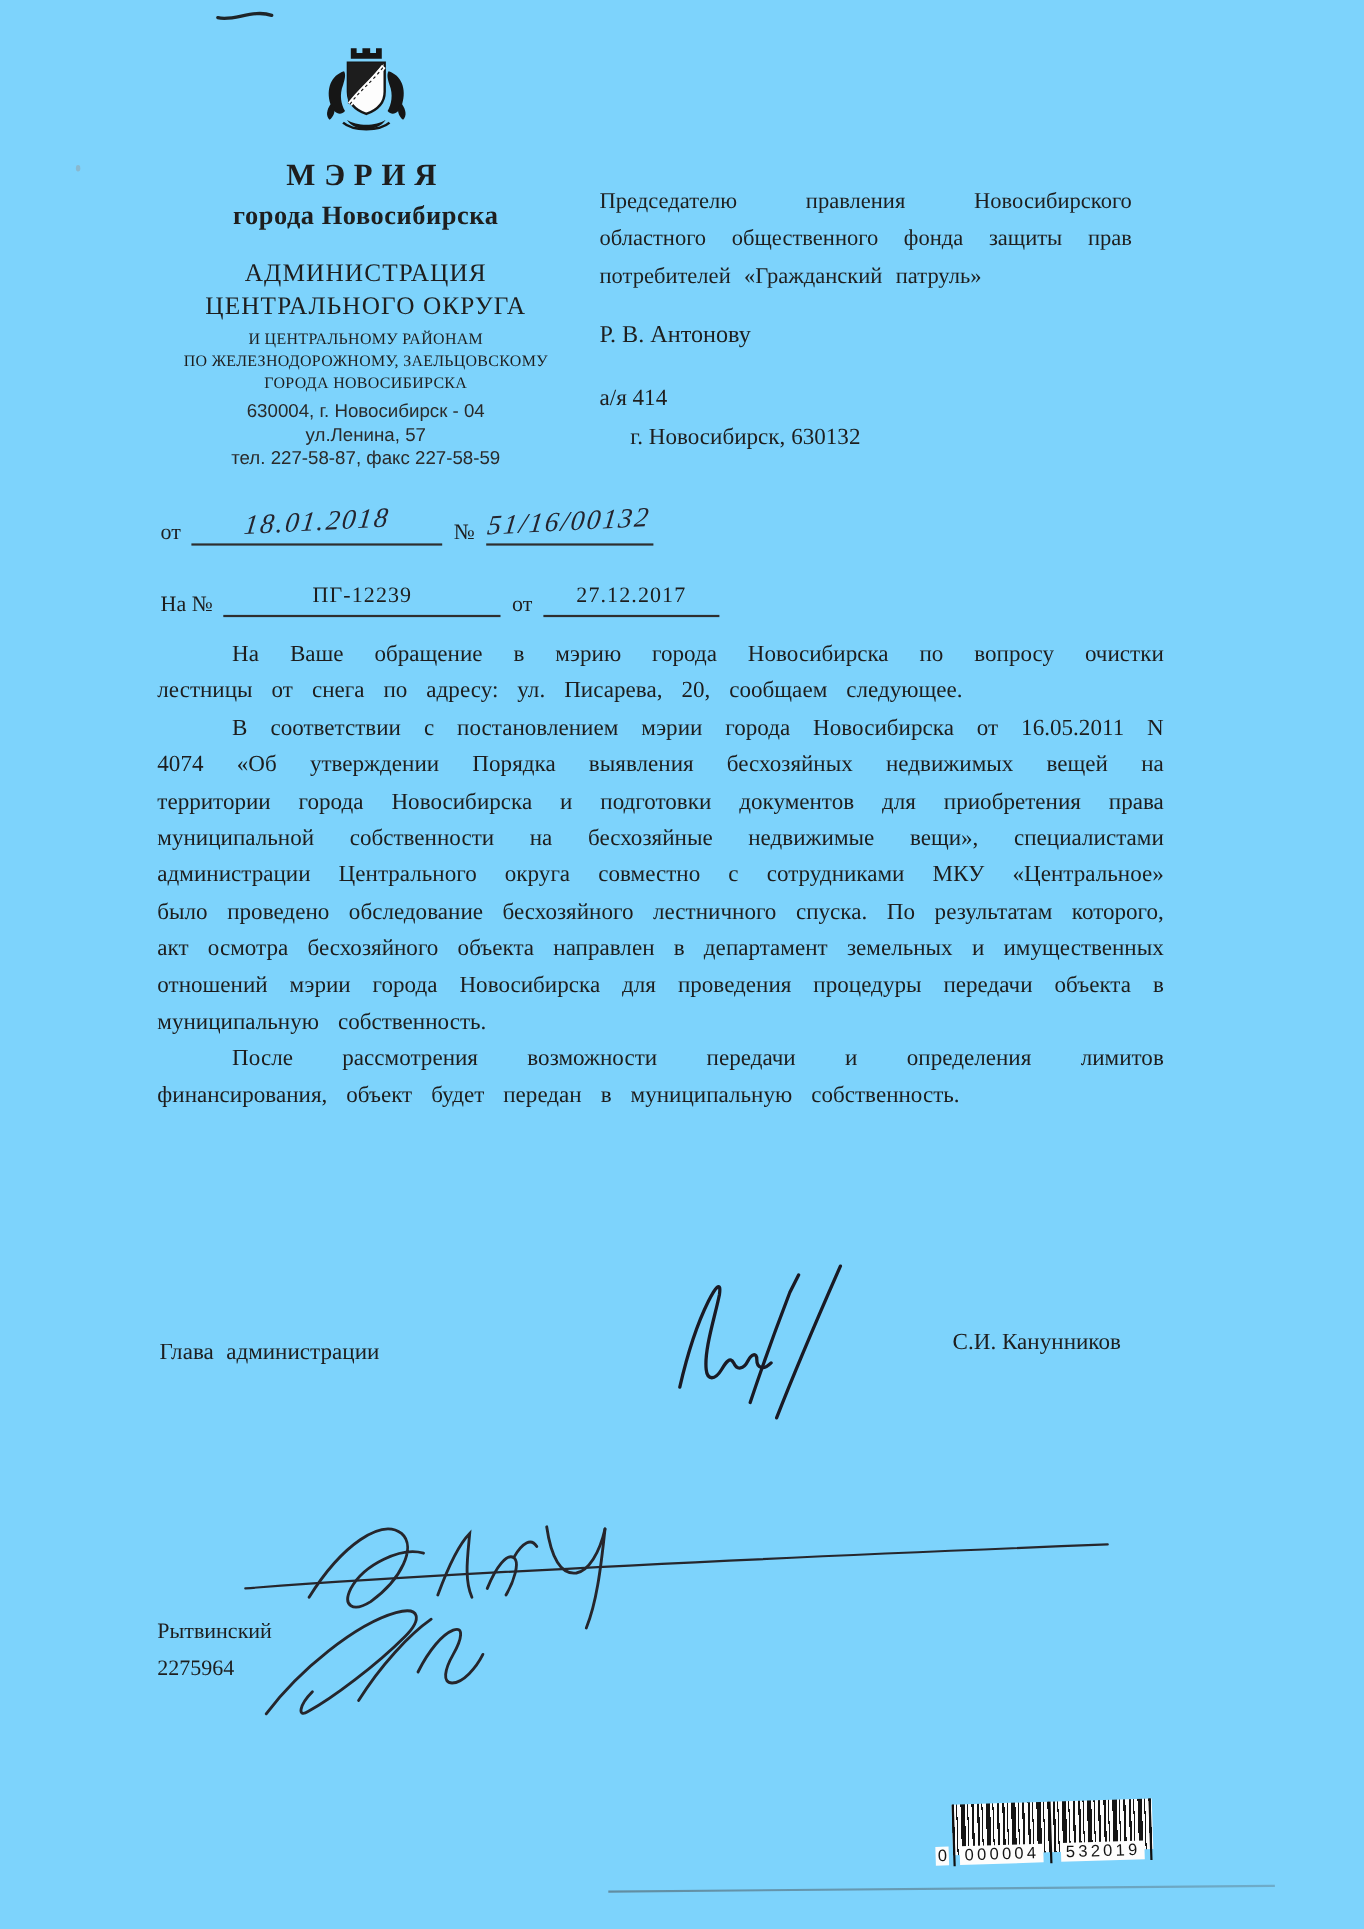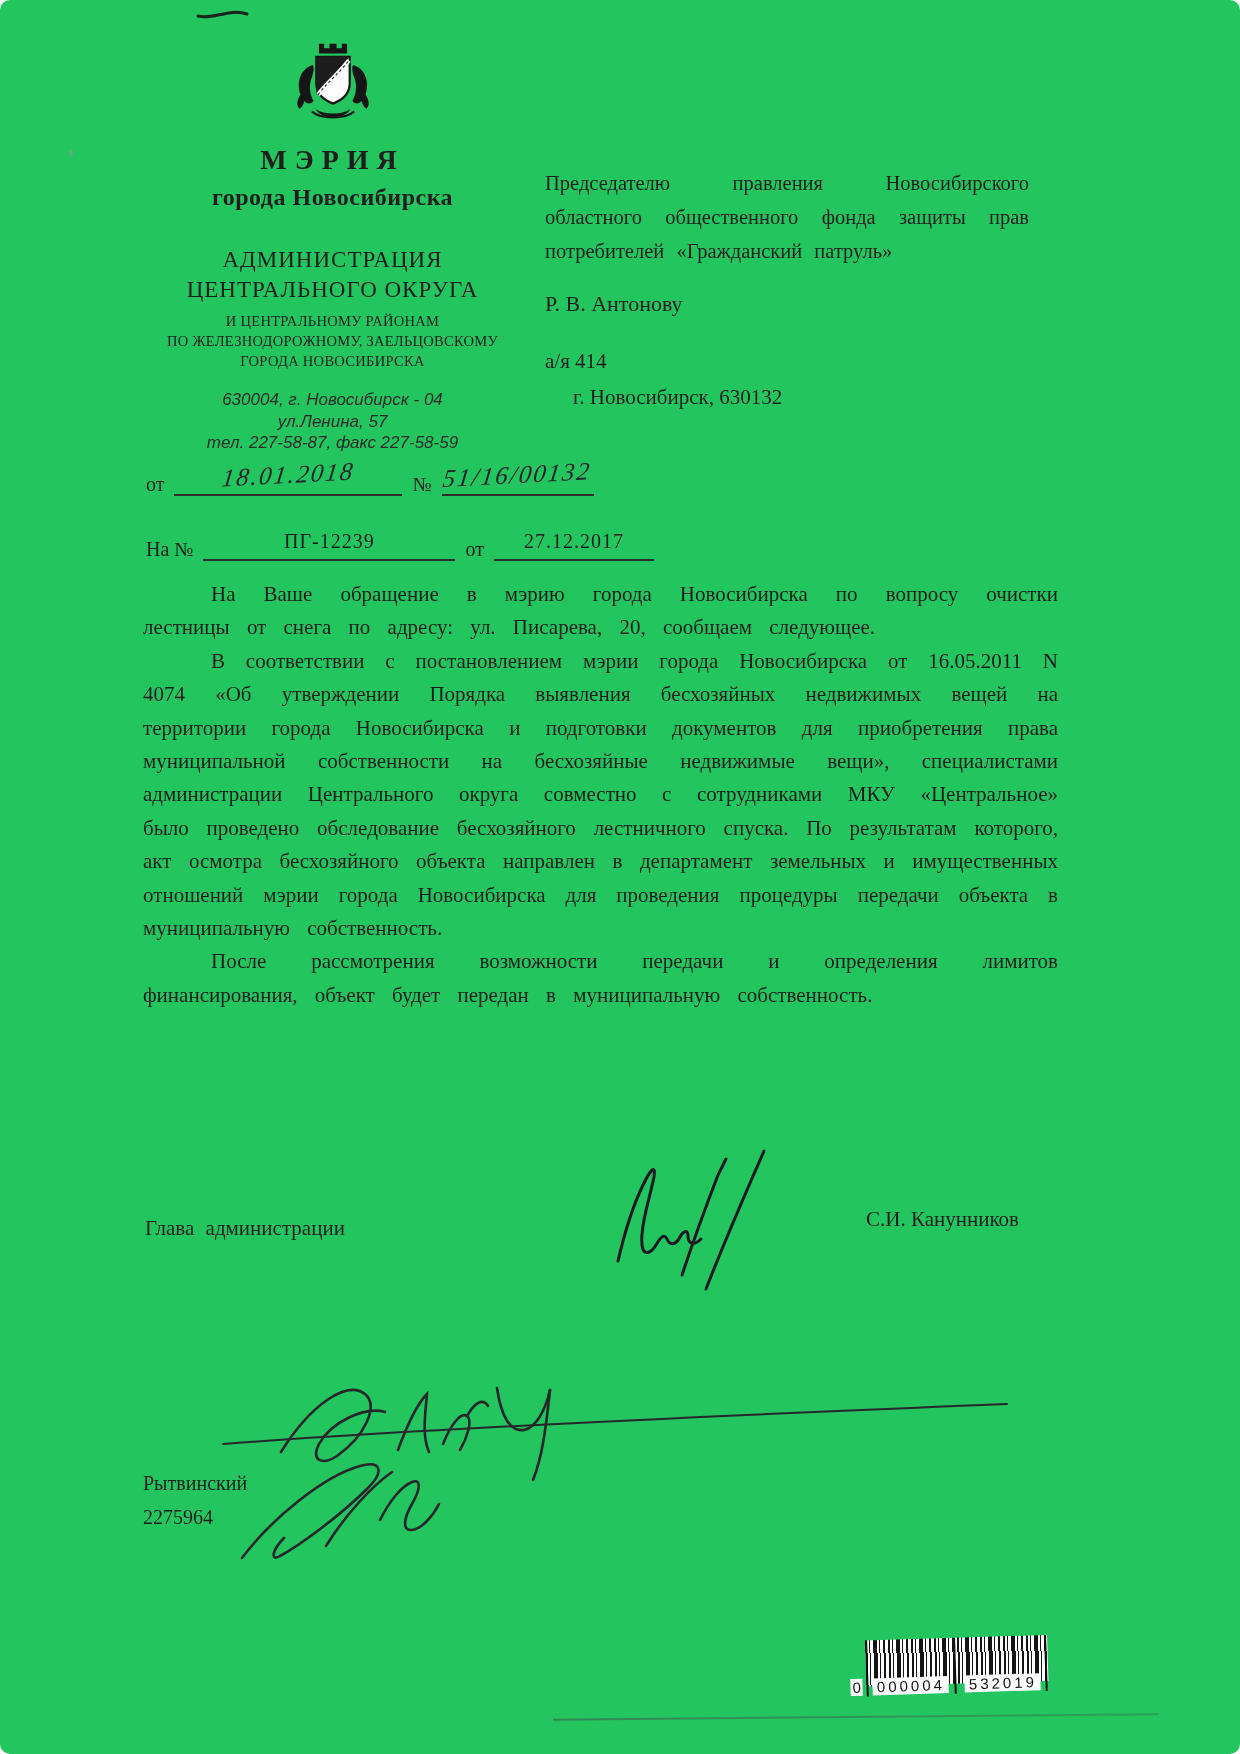--- a/index.html
+++ b/index.html
@@ -1,41 +1,40 @@
 <!DOCTYPE html>
 <html><head>
 <meta charset="utf-8">
 <style>
   * { margin:0; padding:0; box-sizing:border-box; }
   html,body { background:#ffffff; }
   .page {
     position:relative; width:1240px; height:1754px; margin:0 auto;
-    background:#22c55e; color:#1e1e1e; overflow:hidden;
+    background:#7dd3fc; color:#1e1e1e; overflow:hidden;
     font-family:"Liberation Serif", serif;
-    border-radius:10px;
   }
 
   
   .artifact-top { position:absolute; left:196px; top:5px; width:54px; height:16px; }
   .artifact-dot { position:absolute; left:69px; top:150px; width:4px; height:6px;
                   border-radius:50%; background:#9a9a9a; opacity:.45; }
   .artifact-line { position:absolute; left:553px; top:1716px; width:606px; height:1.5px;
                    background:linear-gradient(90deg, rgba(70,70,70,.5), rgba(70,70,70,.28));
                    transform:rotate(-0.5deg); }
 
   
   .letterhead { position:absolute; left:115px; top:42px; width:435px; text-align:center; }
   .coat { display:block; margin:0 auto; width:92px; height:88px; }
   .org1 { margin-top:14px; font-size:28px; font-weight:bold; letter-spacing:8px; }
   .org2 { margin-top:8px;  font-size:24px; font-weight:bold; letter-spacing:.5px; }
-  .dept1 { margin-top:36px; font-size:23px; letter-spacing:1px; }
+  .dept1 { margin-top:24px; font-size:23px; letter-spacing:1px; }
   .dept2 { margin-top:4px;  font-size:23px; letter-spacing:1px; }
   .districts { margin-top:8px; font-size:14.5px; line-height:20px; letter-spacing:.3px; }
-  .addrblock { margin-top:18px; font-family:"Liberation Sans", sans-serif;
-               font-size:17px; line-height:21.5px; color:#2a2a2a;font-style:italic; }
+  .addrblock { margin-top:4px; font-family:"Liberation Sans", sans-serif;
+               font-size:17px; line-height:21.5px; color:#2a2a2a; }
 
   
   .ref-row { position:absolute; left:146px; font-size:20px; white-space:nowrap; }
   .ref1 { top:462px; }
   .ref2 { top:527px; }
   .u { display:inline-block; border-bottom:2px solid #2e2e2e; text-align:center;
        vertical-align:bottom; height:34px; }
   .u1 { width:228px; }
   .u2 { width:152px; }
   .u3 { width:252px; }

